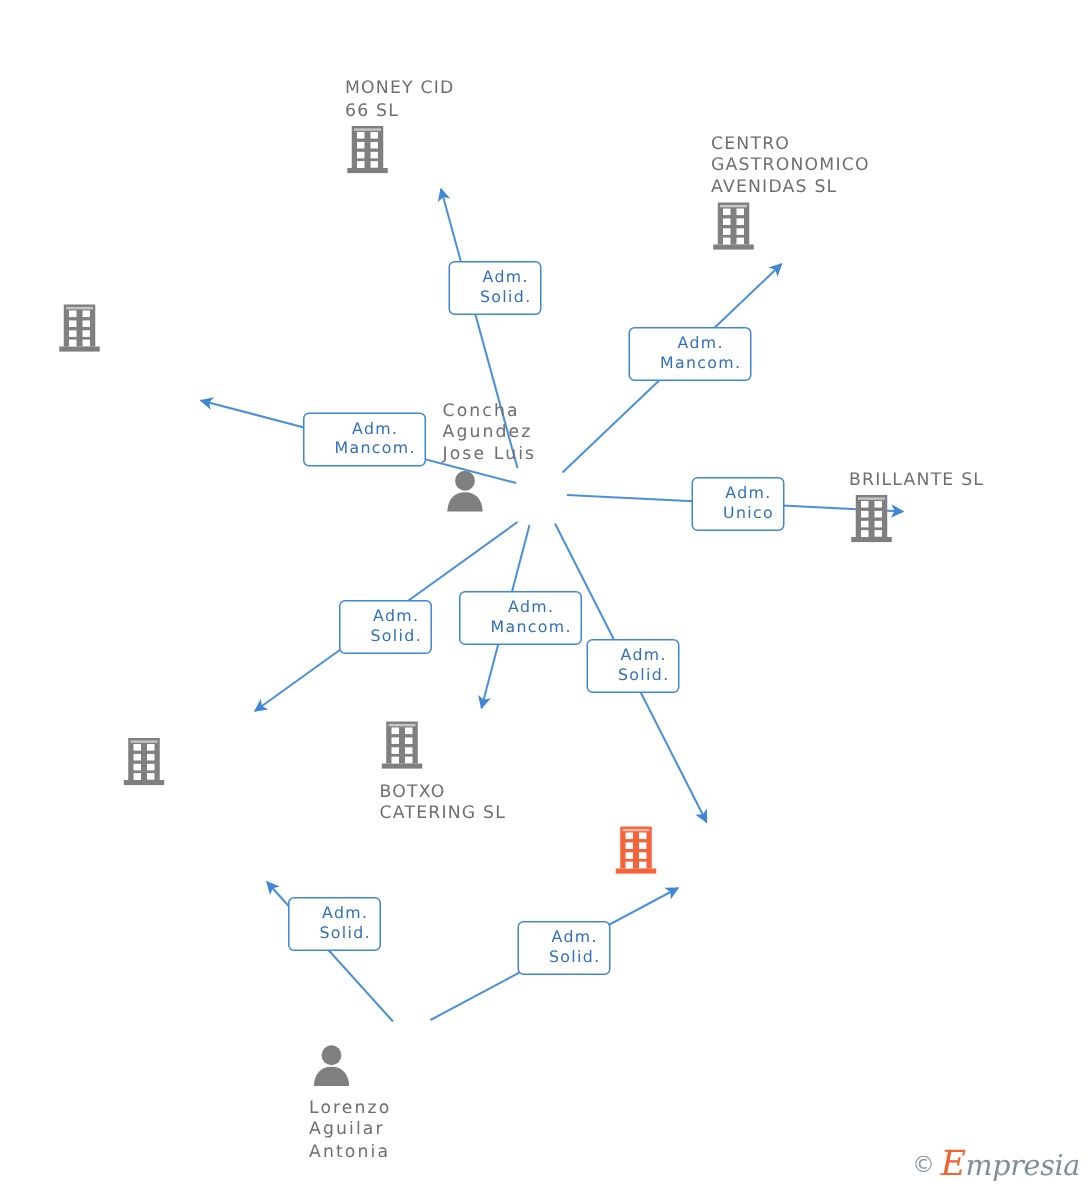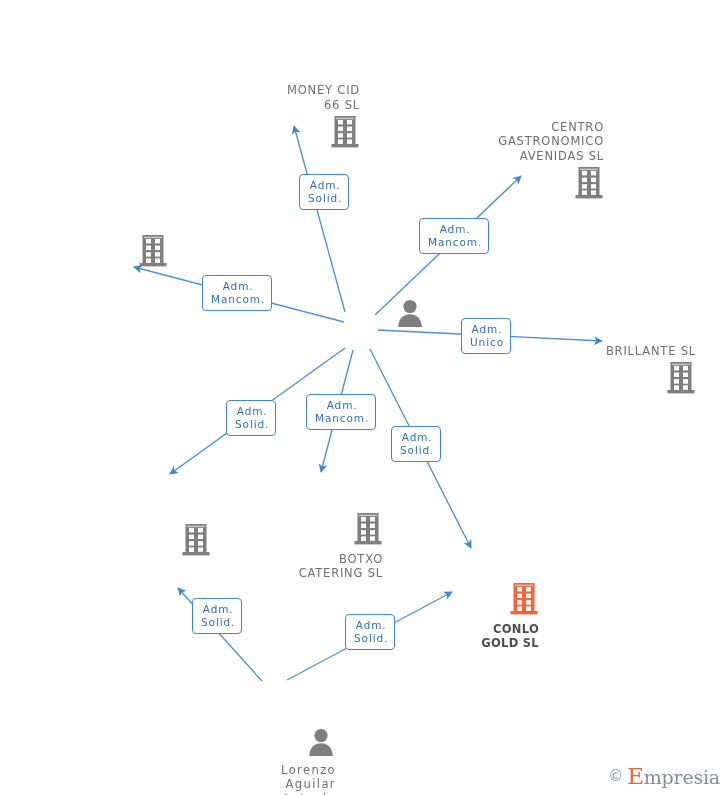--- a/index.html
+++ b/index.html
@@ -25,23 +25,22 @@
     width: 728px;
     height: 795px;
     pointer-events: none;
   }
 
   
   .node {
     position: absolute;
     width: 130px;
     margin-left: -65px;
-    text-align: right;
+    text-align: left;
     line-height: 14.5px;
-    margin-top: 32px;
   }
   .node .icon {
     display: block;
     margin: 0 auto;
   }
   .node .caption {
     display: block;
     font-size: 11.5px;
     letter-spacing: 0.9px;
     color: #6e6e6e;
@@ -63,21 +62,21 @@
   .edge-label {
     position: absolute;
     box-sizing: border-box;
     background: #ffffff;
     border: 1.3px solid #3d87d6;
     border-radius: 4px;
     color: #2f6fbf;
     font-size: 10.5px;
     letter-spacing: 0.9px;
     line-height: 13px;
-    padding: 4px 6px 4px 8px;
+    padding: 4px 6px 4px 20px;
     text-align: center;
     white-space: pre-line;
     z-index: 5;
   }
 
   
   #watermark {
     position: absolute;
     right: 8px;
     bottom: 6px;
@@ -85,20 +84,21 @@
     align-items: center;
     gap: 4px;
     user-select: none;
   }
   #watermark .copy {
     font-size: 15px;
     color: #8a9aa6;
   }
   #watermark .brand {
     font-family: "DejaVu Serif", serif;
+    font-style: italic;
     font-size: 19px;
     color: #7f8f99;
     letter-spacing: -0.2px;
   }
   #watermark .brand .cap { color: #ef6430; font-size: 23px; }
 </style>
 </head>
 <body>
 
 <div id="graph">
@@ -183,20 +183,23 @@
             <rect x="17" y="5" width="5" height="4.4" fill="#ffffff"></rect>
             <rect x="8" y="11.6" width="5" height="4.4" fill="#ffffff"></rect>
             <rect x="17" y="11.6" width="5" height="4.4" fill="#ffffff"></rect>
             <rect x="8" y="18.2" width="5" height="4.4" fill="#ffffff"></rect>
             <rect x="17" y="18.2" width="5" height="4.4" fill="#ffffff"></rect>
             <rect x="8" y="24.4" width="5" height="4.6" fill="#ffffff"></rect>
             <rect x="17" y="24.4" width="5" height="4.4" fill="#ffffff"></rect>
           </svg></span>
       </div>
       <div class="node person label-above" style="left: 360px; top: 265.5px;">
+        <span class="caption">Concha
+Agundez
+Jose Luis</span>
         <span class="icon"><svg width="30" height="30" viewBox="0 0 30 30" xmlns="http://www.w3.org/2000/svg">
             <circle cx="15" cy="8.5" r="6.6" fill="#7f7f7f"></circle>
             <path d="M15 16.2 C7.6 16.2 3.6 21.2 3.2 29 L26.8 29 C26.4 21.2 22.4 16.2 15 16.2 Z" fill="#7f7f7f"></path>
           </svg></span>
       </div>
       <div class="node company label-below" style="left: 146px; top: 491px;">
         <span class="icon"><svg width="30" height="34" viewBox="0 0 30 34" xmlns="http://www.w3.org/2000/svg">
             <rect x="4.5" y="1" width="21" height="28" fill="#7f7f7f"></rect>
             <rect x="6" y="2.6" width="18" height="1.6" fill="#ffffff" opacity="0.55"></rect>
             <rect x="1.5" y="29" width="27" height="3.4" fill="#7f7f7f"></rect>
@@ -234,22 +237,20 @@
             <rect x="1.5" y="29" width="27" height="3.4" fill="#f4633a"></rect>
             <rect x="8" y="5" width="5" height="4.4" fill="#ffffff"></rect>
             <rect x="17" y="5" width="5" height="4.4" fill="#ffffff"></rect>
             <rect x="8" y="11.6" width="5" height="4.4" fill="#ffffff"></rect>
             <rect x="17" y="11.6" width="5" height="4.4" fill="#ffffff"></rect>
             <rect x="8" y="18.2" width="5" height="4.4" fill="#ffffff"></rect>
             <rect x="17" y="18.2" width="5" height="4.4" fill="#ffffff"></rect>
             <rect x="8" y="24.4" width="5" height="4.6" fill="#ffffff"></rect>
             <rect x="17" y="24.4" width="5" height="4.4" fill="#ffffff"></rect>
           </svg></span>
-        <span class="caption">CONLO
-GOLD SL</span>
       </div>
       <div class="node person label-below" style="left: 271px; top: 695px;">
         <span class="icon"><svg width="30" height="30" viewBox="0 0 30 30" xmlns="http://www.w3.org/2000/svg">
             <circle cx="15" cy="8.5" r="6.6" fill="#7f7f7f"></circle>
             <path d="M15 16.2 C7.6 16.2 3.6 21.2 3.2 29 L26.8 29 C26.4 21.2 22.4 16.2 15 16.2 Z" fill="#7f7f7f"></path>
           </svg></span>
         <span class="caption">Lorenzo
 Aguilar
 Antonia</span>
       </div>

